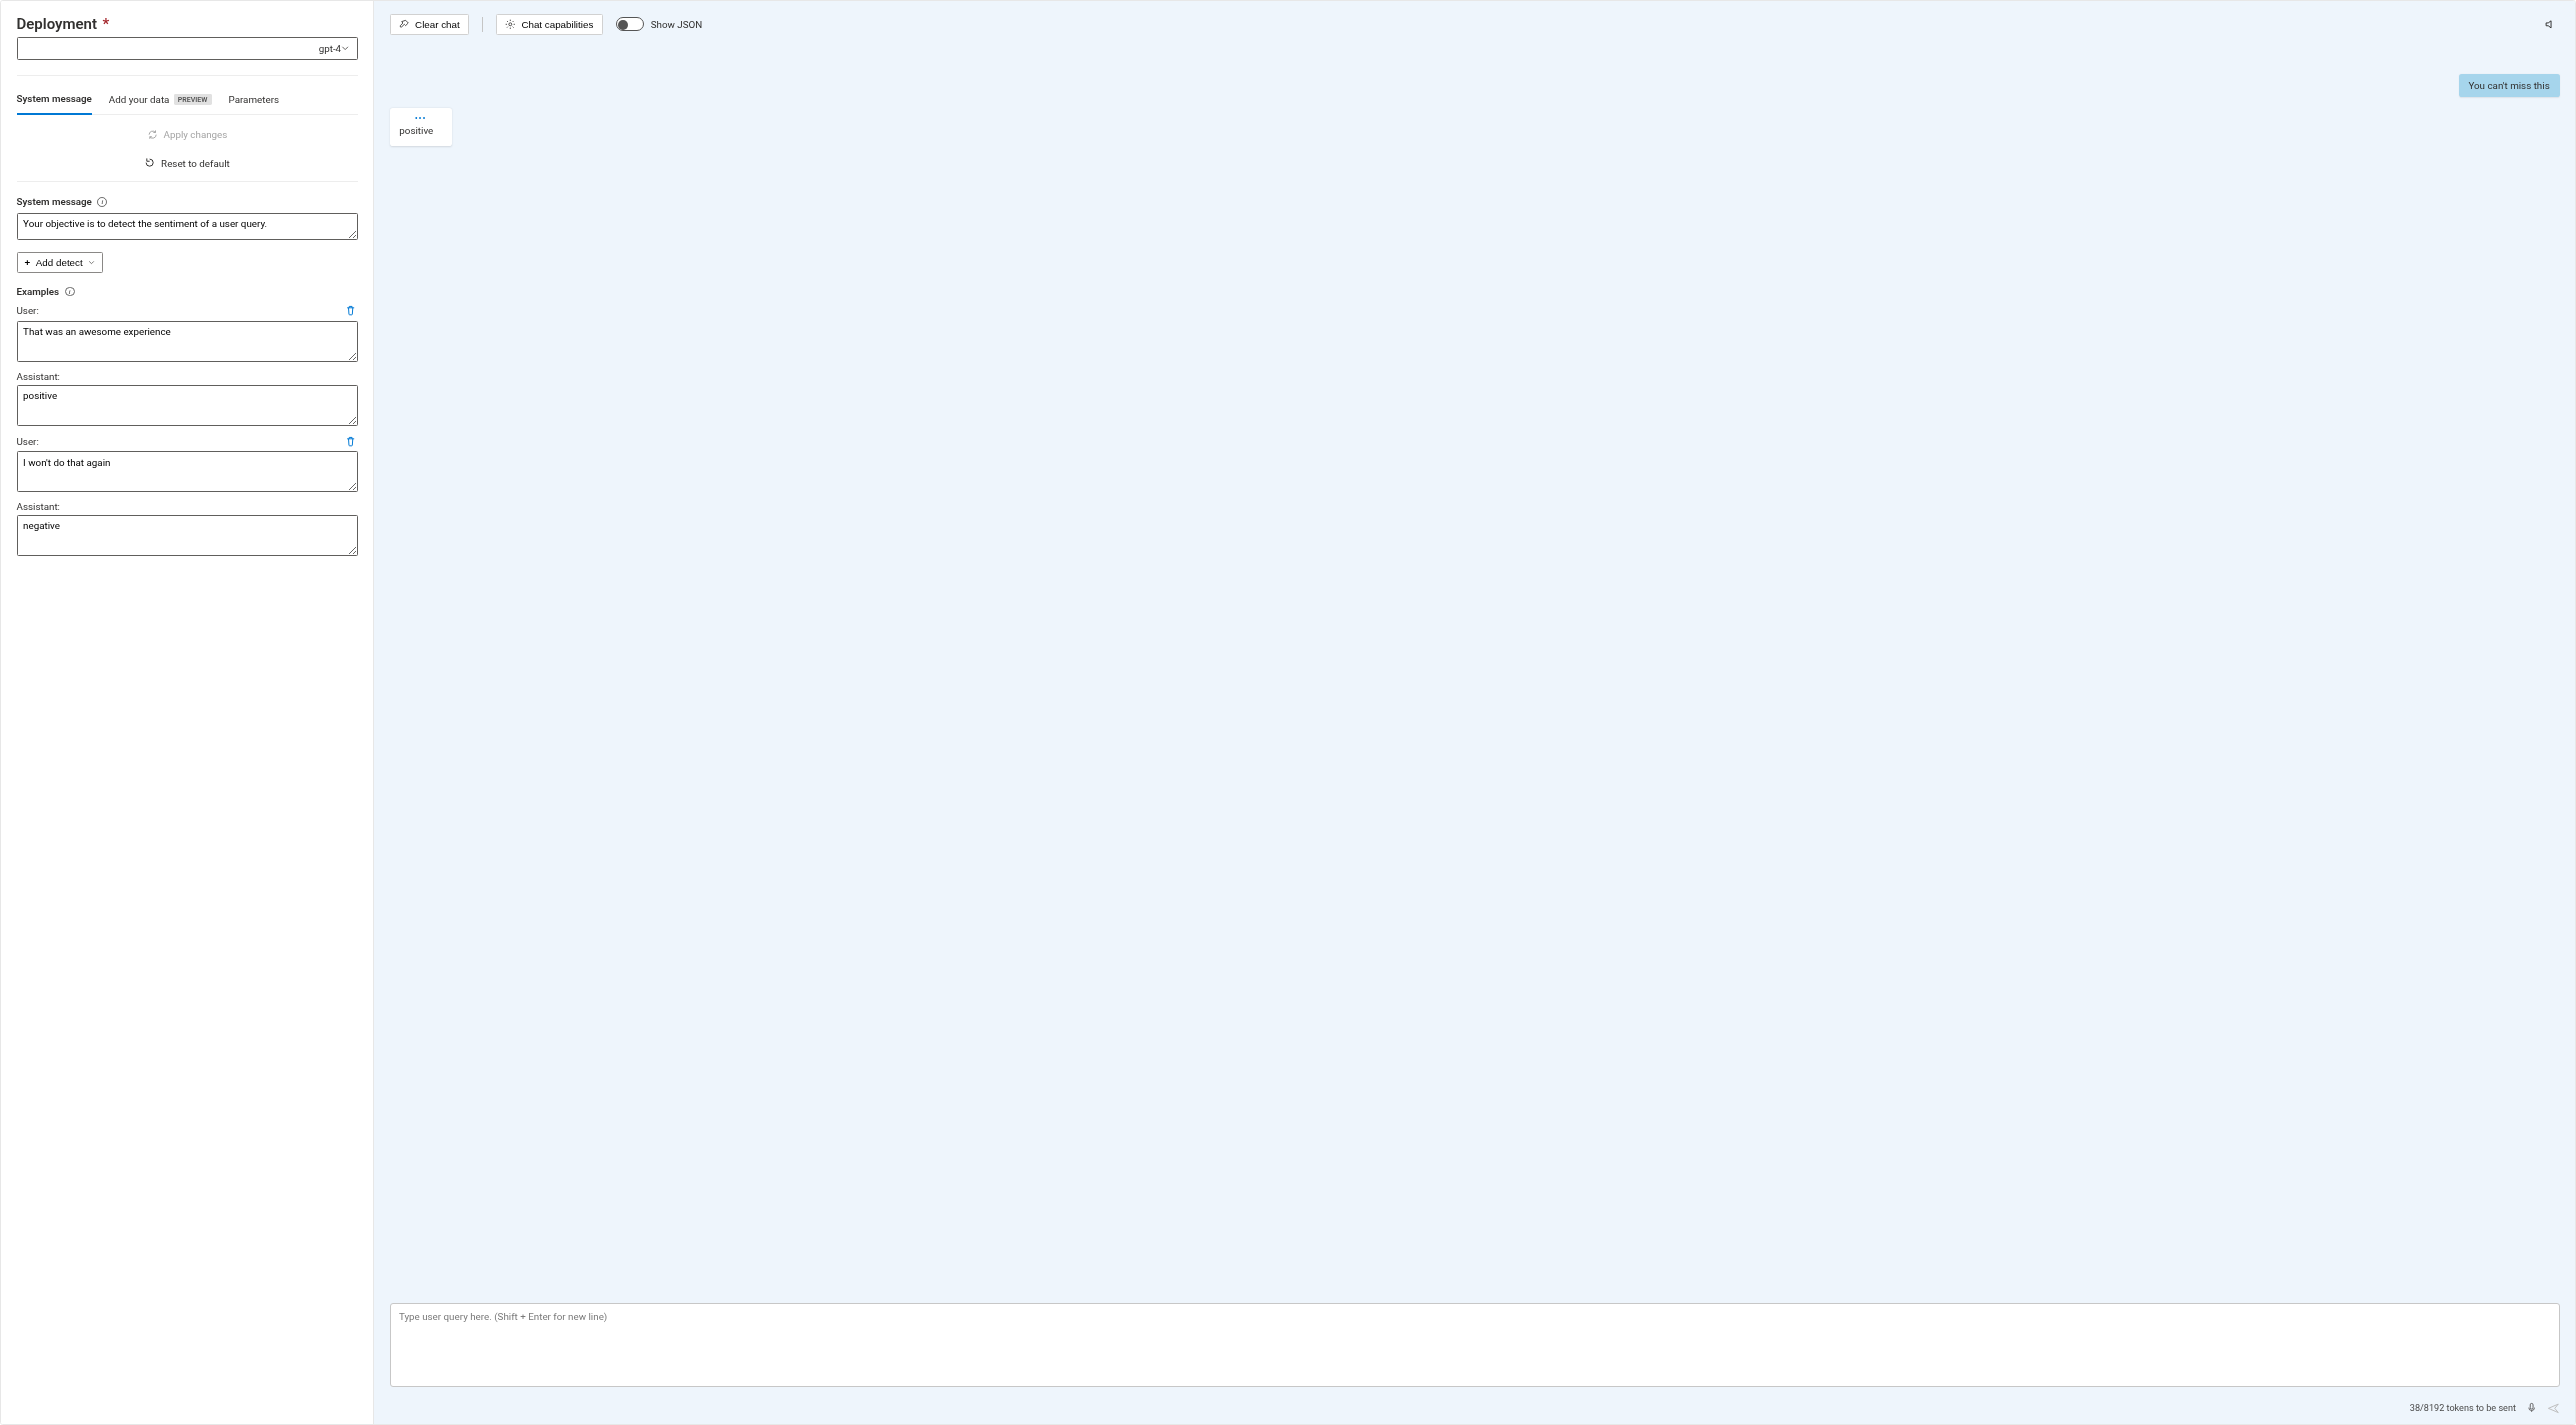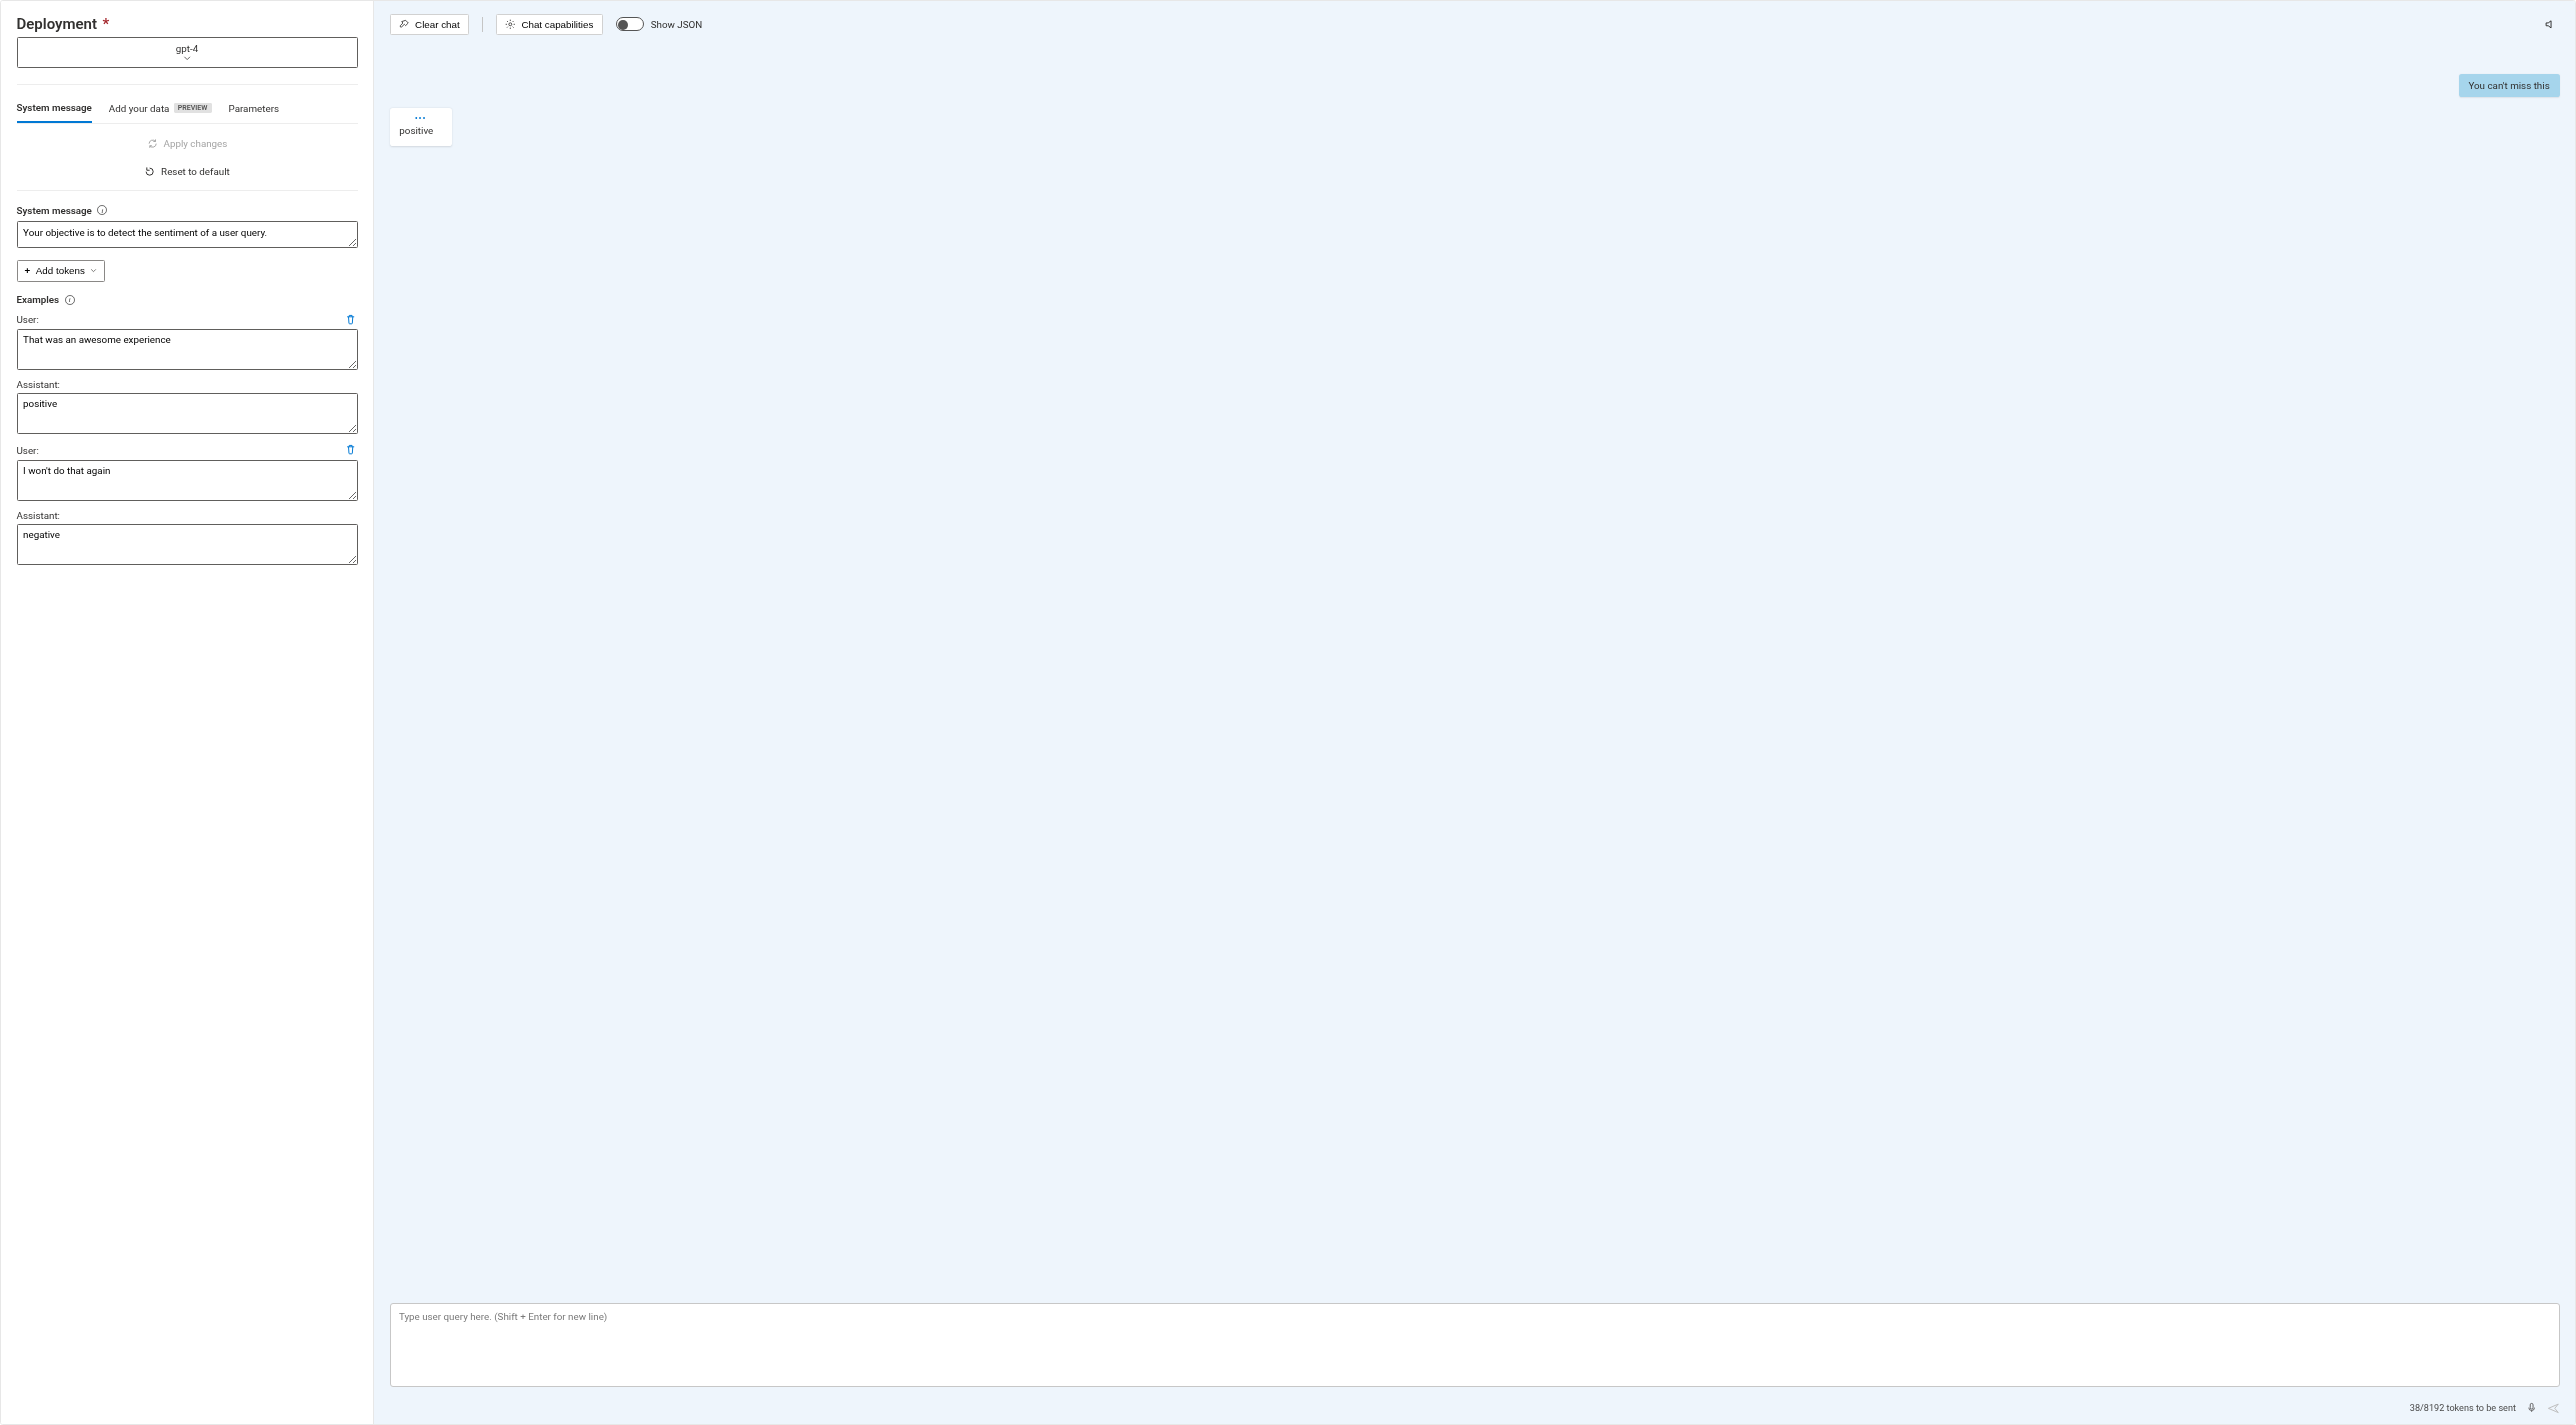--- a/index.html
+++ b/index.html
@@ -43,21 +43,20 @@
     width: 100%;
     border: 0.7px solid #605e5c;
     background: #fff;
     padding: 4.9px 7px;
     border-radius: 1.4px;
     display: flex;
     justify-content: flex-end;
     align-items: center;
     cursor: pointer;
     font-size: 9.8px;
-    flex-direction: column;
   }
   .dropdown .chev { font-size: 8.4px; color:#605e5c;}
   .hr-light { border: none; border-top: 0.7px solid #ededed; margin: 15.5px 0 0 0; }
   
   .tabs {
     display: flex;
     gap: 17px;
     margin-top: 17px;
     border-bottom: 0.7px solid #ededed;
     align-items:center;
@@ -334,21 +333,21 @@
 
     <div class="section">
       <div class="section-label">
         <span>System message</span>
         <span class="info-icon">i</span>
       </div>
       <textarea class="sys-msg" rows="1" style="">Your objective is to detect the sentiment of a user query.</textarea>
 
       <button class="add-section-btn">
         <span class="plus">+</span>
-        <span>Add tokens</span>
+        <span>Add detect</span>
         <span class="chev-sm">
           <svg width="7" height="7" viewBox="0 0 12 12">
               <path d="M2 4l4 4 4-4" fill="none" stroke="#605e5c" stroke-width="1.4"></path>
             </svg>
         </span>
       </button>
     </div>
 
     <div class="examples-block">
       <div class="section-label">

